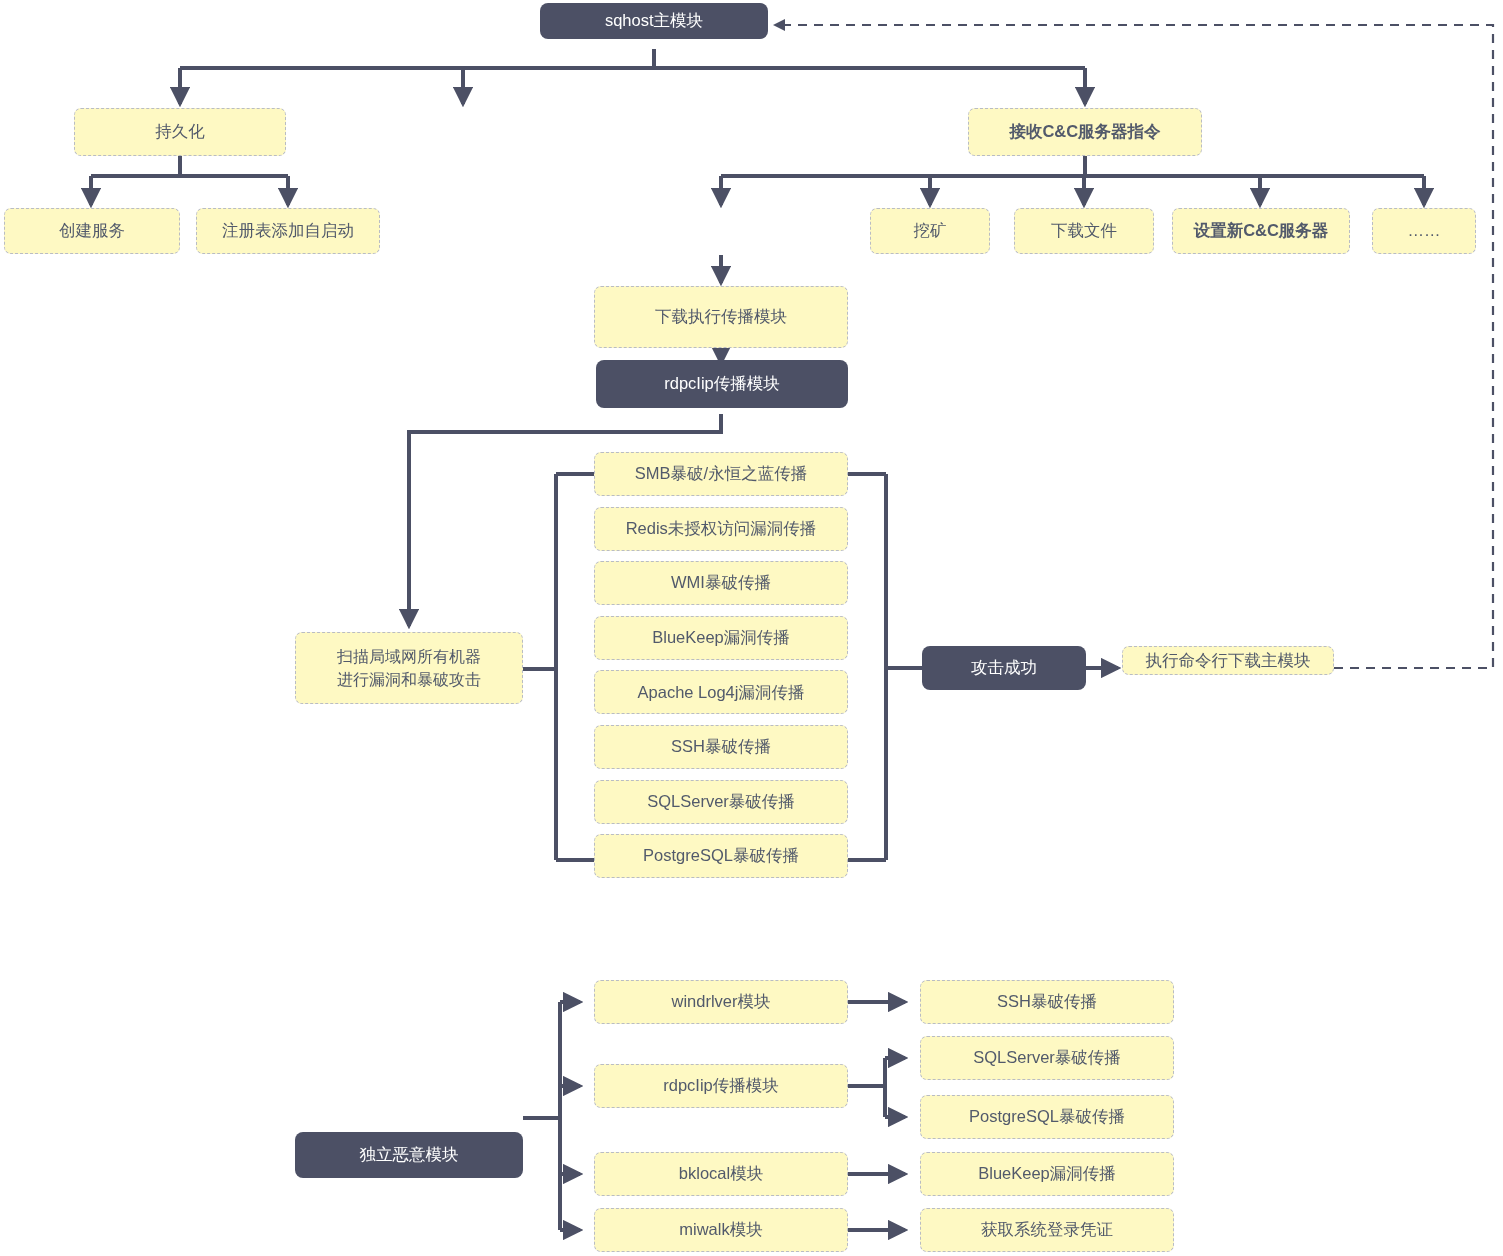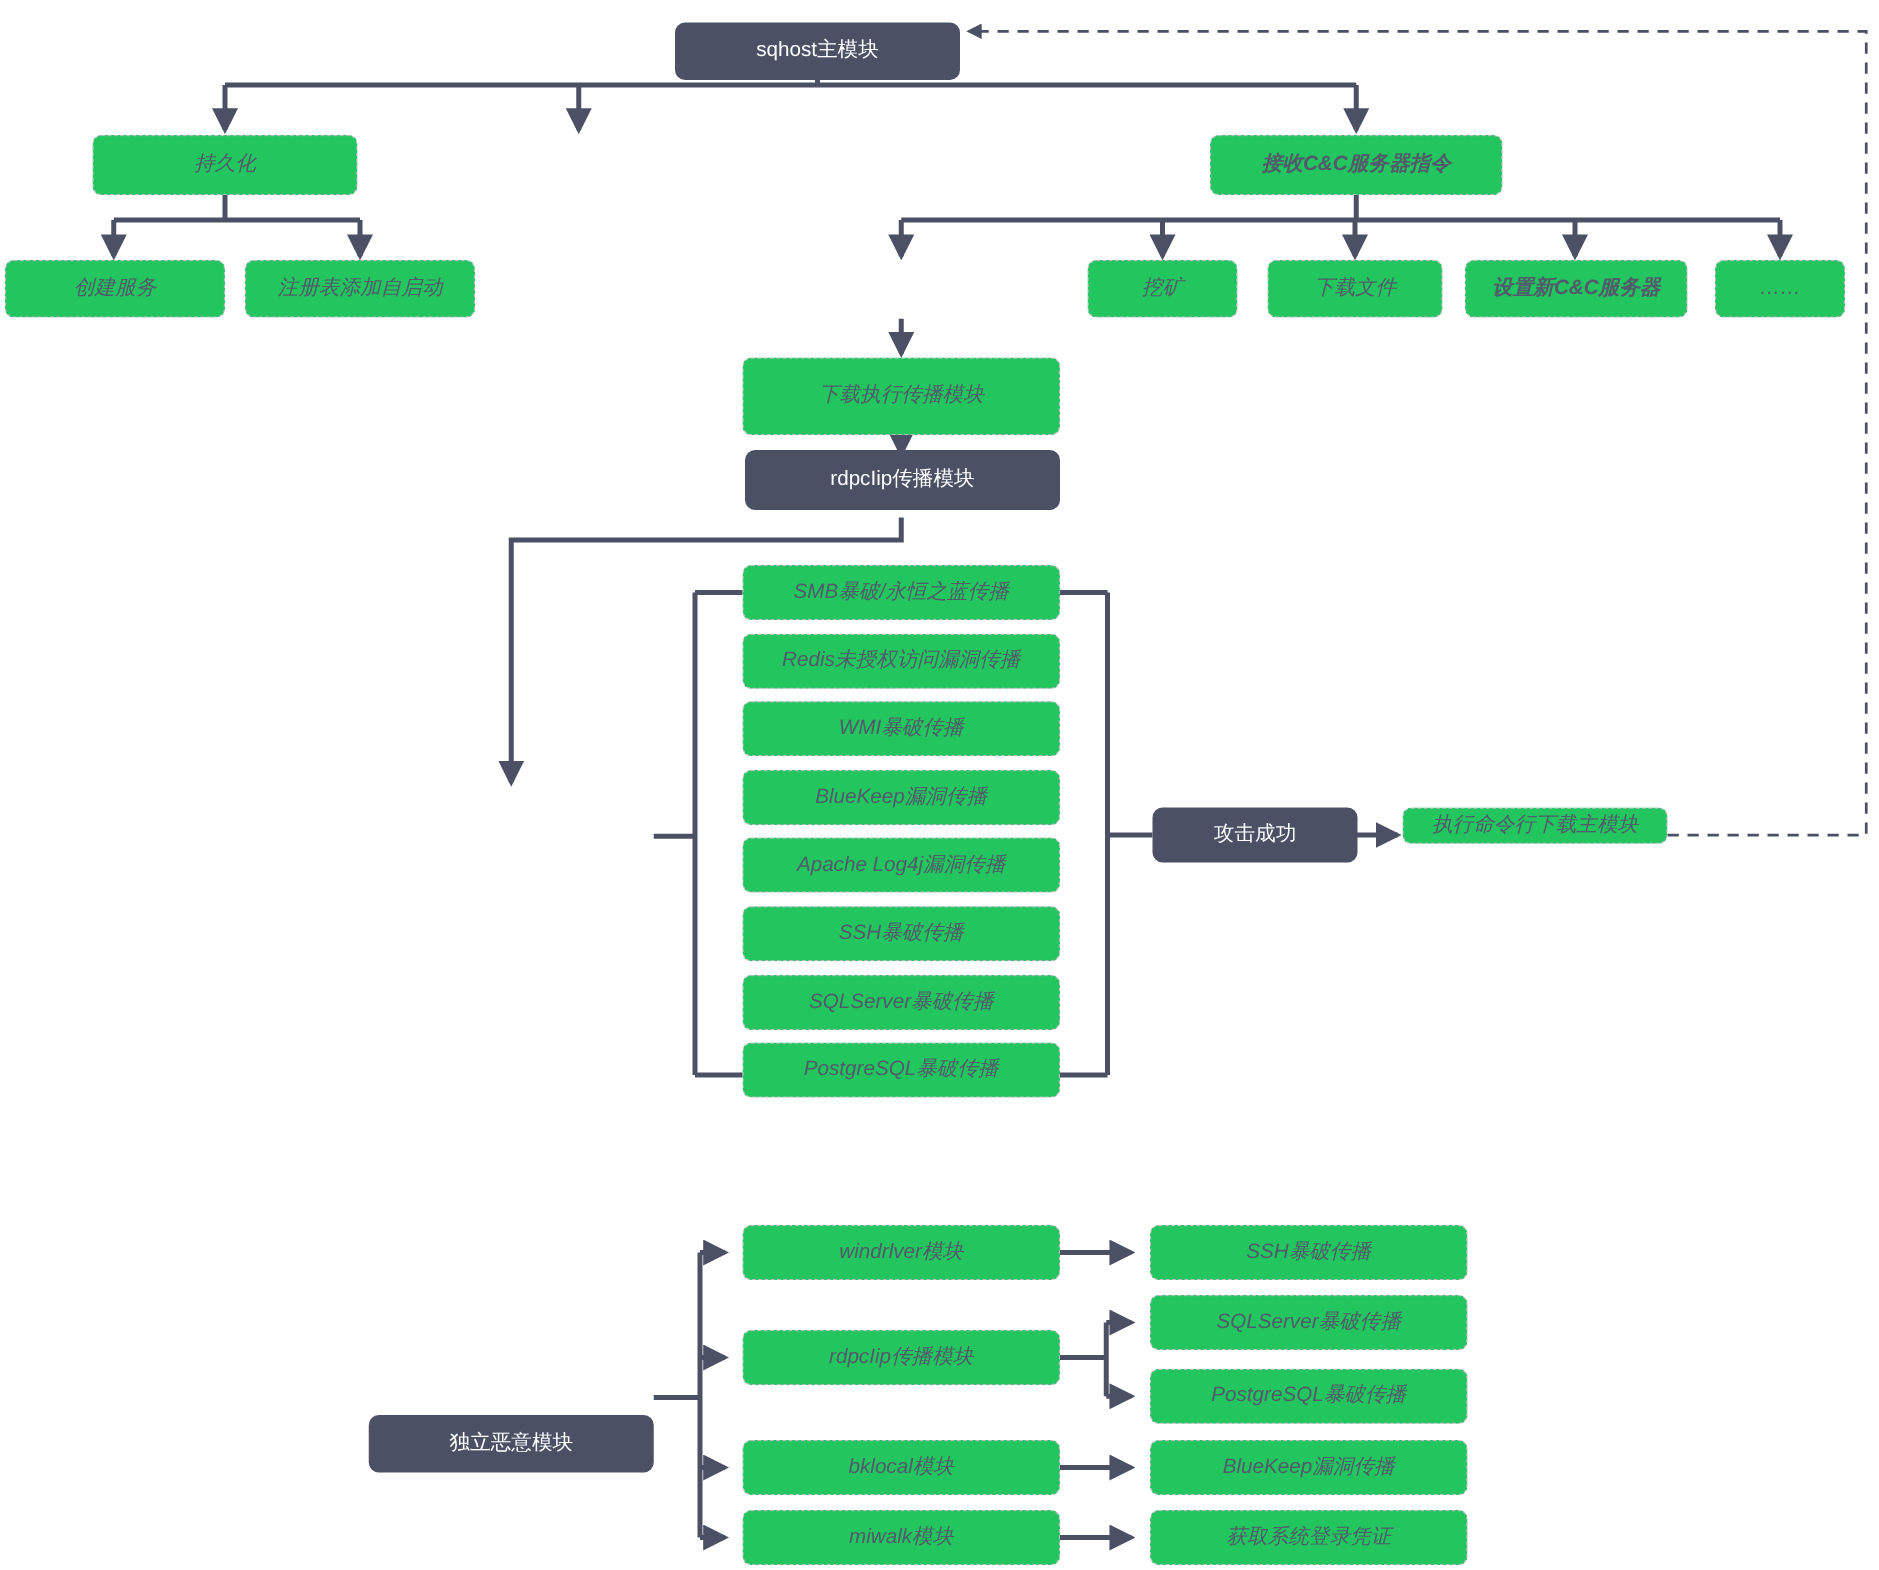--- a/index.html
+++ b/index.html
@@ -10,26 +10,25 @@
   }
   #canvas{position:absolute;left:0;top:0;width:1503px;height:1256px;}
   svg#wires{position:absolute;left:0;top:0;width:1503px;height:1256px;pointer-events:none;}
 
   .node{
     position:absolute;box-sizing:border-box;
     display:flex;align-items:center;justify-content:center;
     text-align:center;line-height:1.32;
   }
   .node.dashed{
-    background:#22c55e;
+    background:#fef9c3;
     border:1.6px dashed #b9bcc4;
     border-radius:7px;
     color:#525a6b;
     font-size:16.5px;
-    font-style:italic;
   }
   .node.solid{
     background:#4c5065;
     border:none;
     border-radius:8px;
     color:#ffffff;
     font-size:16.5px;
   }
   .node.bold{font-weight:bold;}
   .node .txt{display:block;padding:0 8px;}
@@ -108,21 +107,21 @@
 
       <path d="M 848 1230 L 905 1230" marker-end="url(#arrow)"></path>
 
     </g>
 
     <g stroke="#4c5065" stroke-width="2.2" fill="none" stroke-dasharray="9 7">
       <path d="M 1334 668 L 1493 668 L 1493 25 L 775 25" marker-end="url(#arrowd)"></path>
     </g>
   </svg>
 
-  <div class="node solid" style="left:540px;top:18px;width:228px;height:46px;">
+  <div class="node solid" style="left:540px;top:3px;width:228px;height:36px;">
     <span class="txt">sqhost主模块</span>
   </div>
 
   <div class="node dashed" style="left:74px;top:108px;width:212px;height:48px;">
     <span class="txt">持久化</span>
   </div>
   <div class="node dashed bold" style="left:968px;top:108px;width:234px;height:48px;">
     <span class="txt">接收C&amp;C服务器指令</span>
   </div>
 
@@ -147,20 +146,24 @@
   </div>
 
   <div class="node dashed" style="left:594px;top:286px;width:254px;height:62px;">
     <span class="txt">下载执行传播模块</span>
   </div>
 
   <div class="node solid" style="left:596px;top:360px;width:252px;height:48px;">
     <span class="txt">rdpcIip传播模块</span>
   </div>
 
+  <div class="node dashed two-line" style="left:295px;top:632px;width:228px;height:72px;flex-direction:column;">
+    <span class="txt">扫描局域网所有机器</span>
+    <span class="txt">进行漏洞和暴破攻击</span>
+  </div>
 
   <div id="prop-list">
       <div class="node dashed" style="left: 594px; top: 452px; width: 254px; height: 44px;">
         <span class="txt">SMB暴破/永恒之蓝传播</span>
       </div>
       <div class="node dashed" style="left: 594px; top: 506.6px; width: 254px; height: 44px;">
         <span class="txt">Redis未授权访问漏洞传播</span>
       </div>
       <div class="node dashed" style="left: 594px; top: 561.2px; width: 254px; height: 44px;">
         <span class="txt">WMI暴破传播</span>

